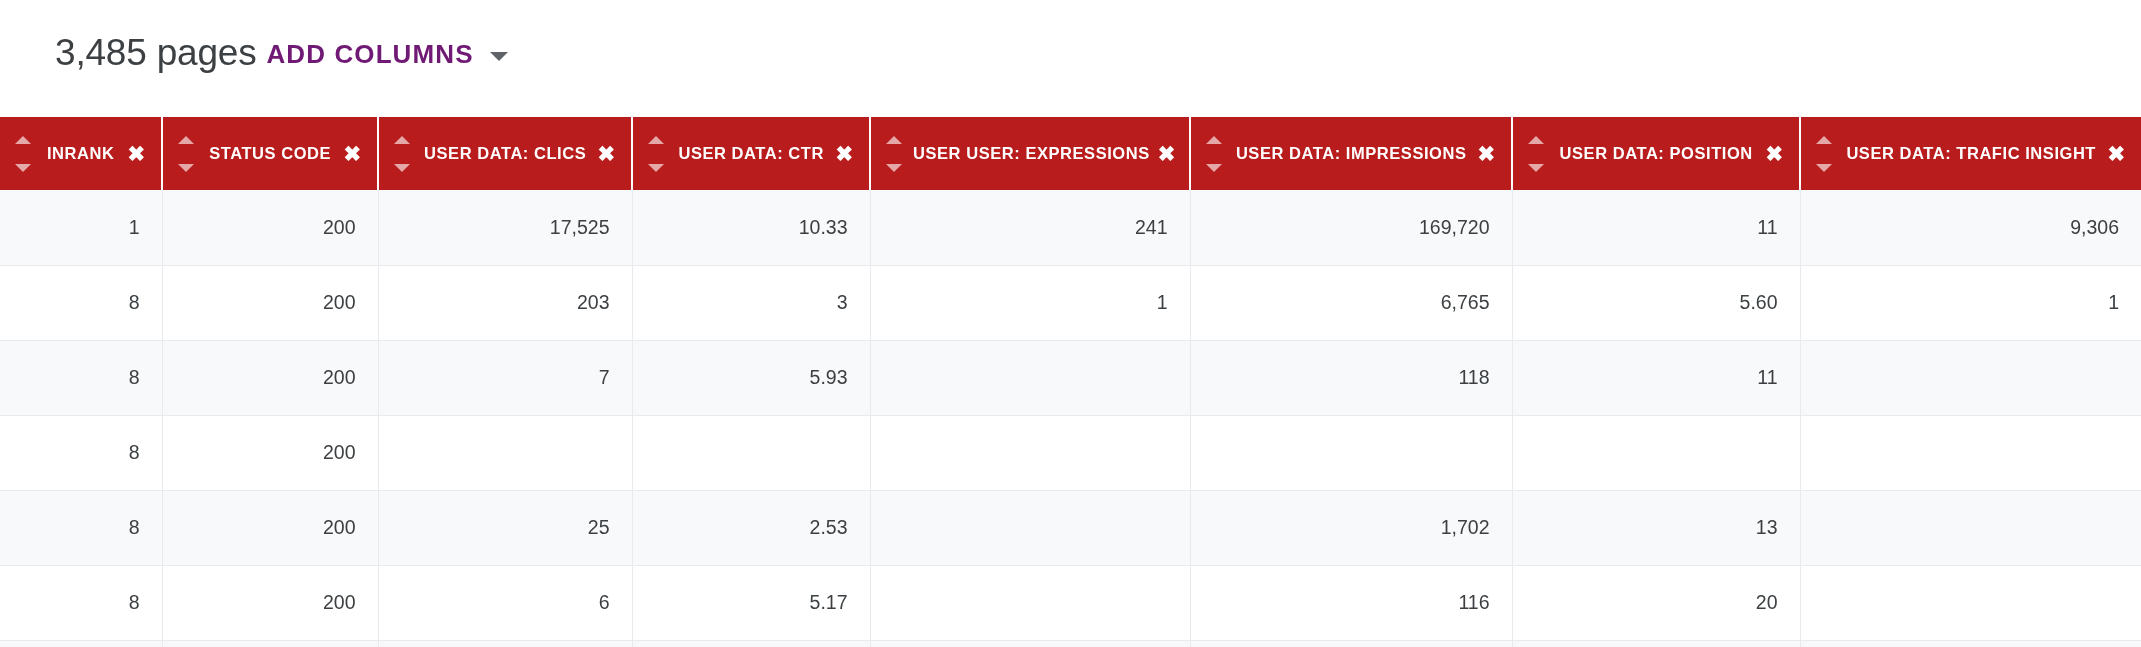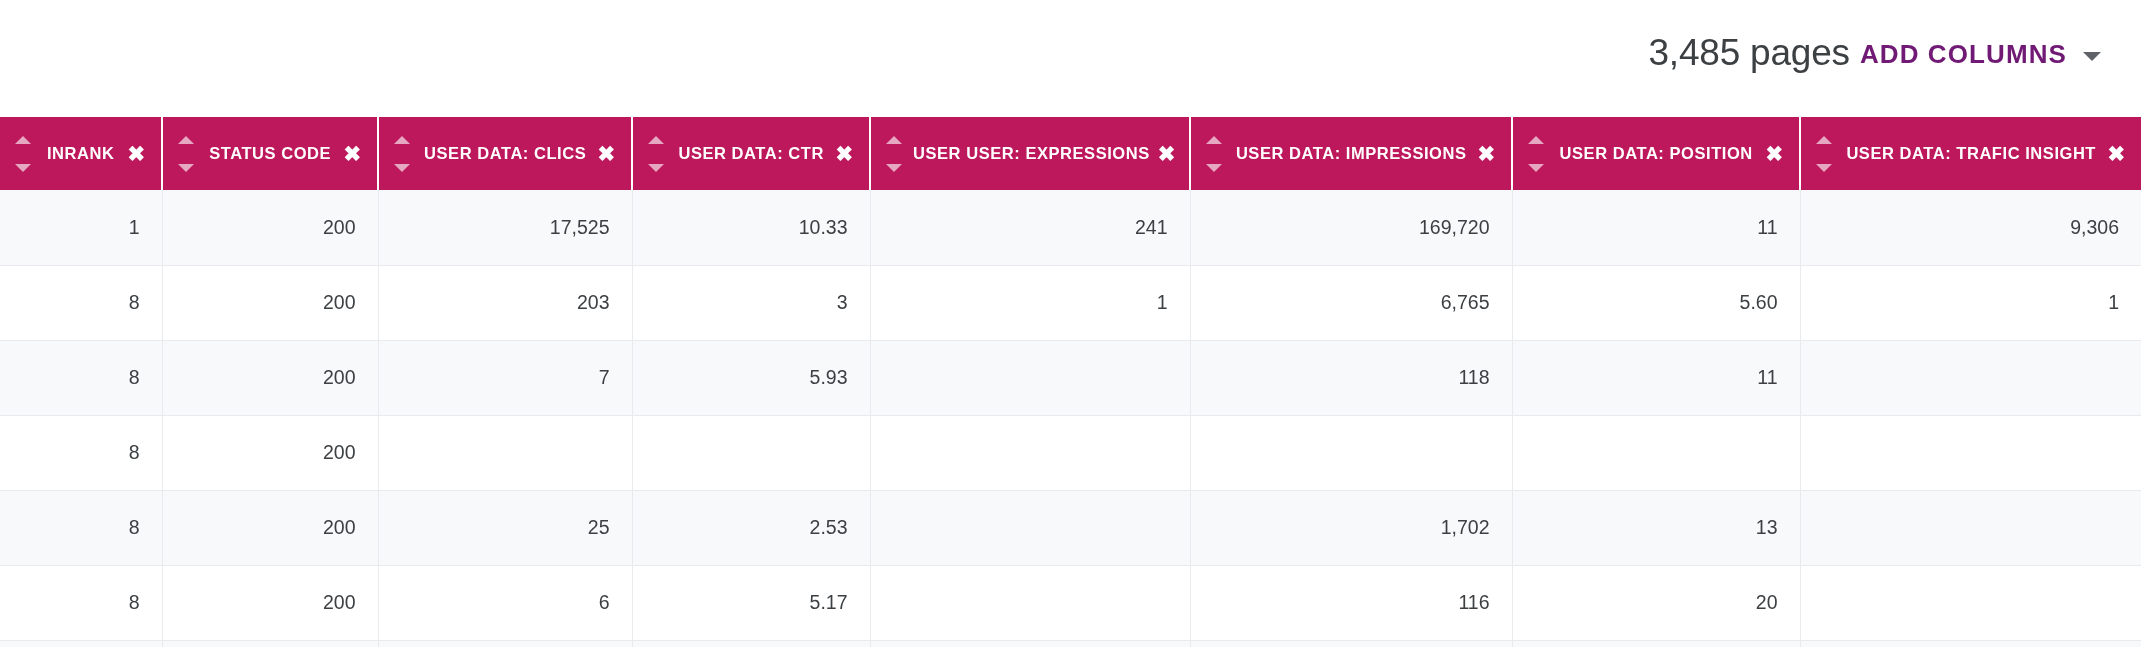--- a/index.html
+++ b/index.html
@@ -20,24 +20,25 @@
     height: 647px;
     position: relative;
     background: #ffffff;
   }
 
   
   .topbar {
     height: 117px;
     display: flex;
     align-items: center;
-    justify-content: flex-end;
+    justify-content: flex-start;
     padding: 0 30px 8px 22px;
     box-sizing: border-box;
     background: #ffffff;
+    margin-left: 33px;
   }
   .page-title {
     font-size: 37px;
     font-weight: 400;
     color: #3c4043;
     letter-spacing: -0.2px;
     line-height: 1;
     padding-bottom: 4px;
     white-space: nowrap;
   }
@@ -72,21 +73,21 @@
     overflow: hidden;
     position: relative;
   }
   table.grid {
     border-collapse: collapse;
     table-layout: fixed;
     width: 2141px;
   }
 
   thead th {
-    background: #be185d;
+    background: #b91c1c;
     height: 73px;
     padding: 0;
     border-right: 2px solid #ffffff;
     box-sizing: border-box;
     vertical-align: middle;
   }
   thead th:last-child { border-right: none; margin-left: 7px; }
 
   .th-inner {
     display: flex;

